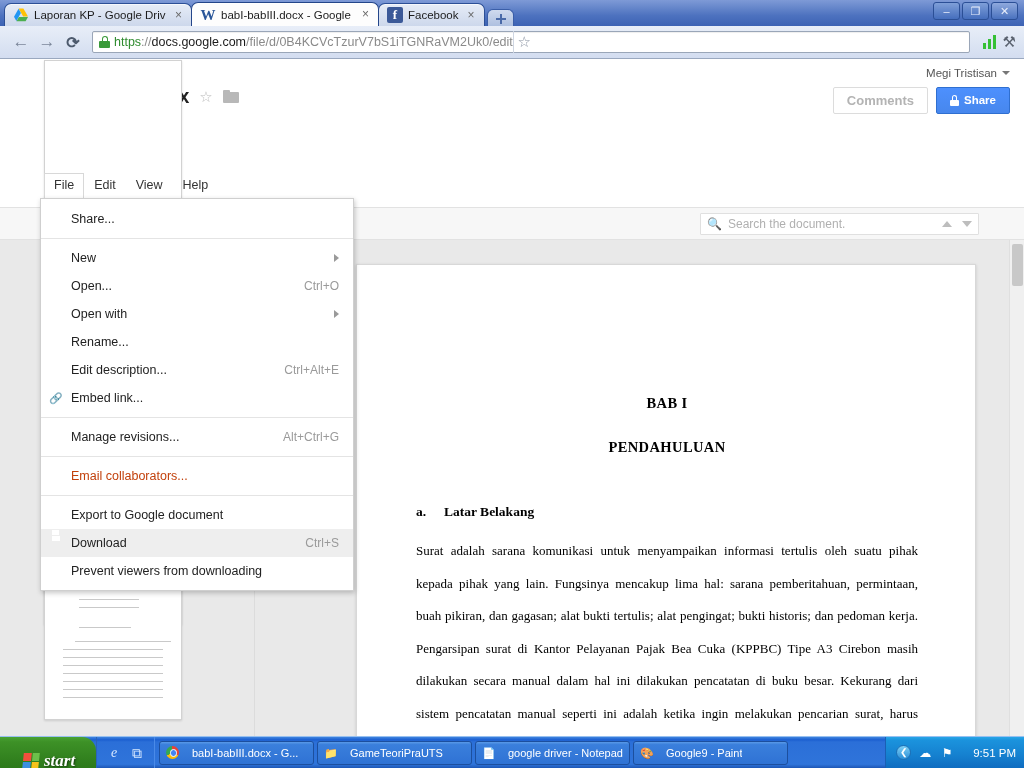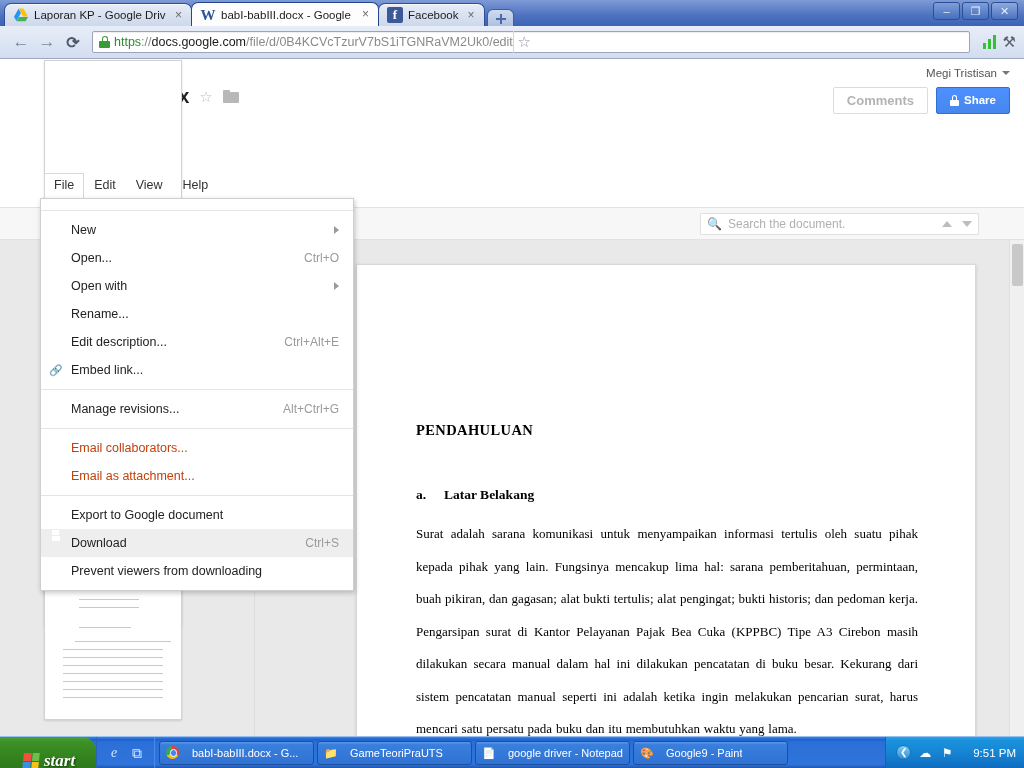--- a/index.html
+++ b/index.html
@@ -211,21 +211,21 @@
   .sheet {
     position: absolute; left: 101px; top: 24px; width: 620px; height: 520px;
     background: #fff; border: 1px solid #d8d8d8;
     box-shadow: 0 1px 3px rgba(0,0,0,.15);
   }
   .doc-body {
     position: absolute; left: 59px; top: 130px; width: 502px;
     font-family: "Liberation Serif", serif; color: #000;
   }
   .doc-h1 { text-align: center; font-weight: bold; font-size: 14.5px; letter-spacing: .4px; }
-  .doc-h2 { font-weight: bold; font-size: 14.5px; letter-spacing: .4px; margin-top: 27px; }
+  .doc-h2 { text-align: center; font-weight: bold; font-size: 14.5px; letter-spacing: .4px; margin-top: 27px; }
   .doc-item { margin-top: 48px; display: flex; gap: 10px; font-weight: bold; font-size: 13.5px; }
   .doc-item .lbl { width: 18px; }
   .doc-p {
     margin-top: 15px; font-size: 13px; line-height: 32.5px;
     text-align: justify; text-justify: inter-word; word-spacing: .5px;
   }
 
   .vscroll {
     position: absolute; right: 0; top: 0; width: 15px; height: 496px;
     background: #f0f0f0; border-left: 1px solid #dfdfdf;
@@ -453,37 +453,41 @@
           <div class="tl" style="top:162px;width:100px;left:18px;"></div>
           <div class="tl" style="top:170px;width:100px;left:18px;"></div>
           <div class="tl" style="top:178px;width:100px;left:18px;"></div>
           <div class="tl" style="top:186px;width:100px;left:18px;"></div>
         </div>
       </div>
 
       <div class="docpane">
         <div class="sheet">
           <div class="doc-body">
+            <div class="doc-h1">BAB I</div>
             <div class="doc-h2">PENDAHULUAN</div>
             <div class="doc-item">
               <span class="lbl">a.</span>
               <span>Latar Belakang</span>
             </div>
             <div class="doc-p">Surat adalah sarana komunikasi untuk menyampaikan informasi tertulis oleh suatu pihak kepada pihak yang lain. Fungsinya mencakup lima hal: sarana pemberitahuan, permintaan, buah pikiran, dan gagasan; alat bukti tertulis; alat pengingat; bukti historis; dan pedoman kerja. Pengarsipan surat di Kantor Pelayanan Pajak Bea Cuka (KPPBC) Tipe A3 Cirebon masih dilakukan secara manual dalam hal ini dilakukan pencatatan di buku besar. Kekurang dari sistem pencatatan manual seperti ini adalah ketika ingin melakukan pencarian surat, harus mencari satu persatu pada buku dan itu membutuhkan waktu yang lama.</div>
           </div>
         </div>
 
         <div class="vscroll">
           <div class="vthumb"></div>
         </div>
       </div>
     </div>
 
     <div class="menu">
 
+      <div class="row">
+        <span>Share...</span>
+      </div>
       <div class="sep"></div>
 
       <div class="row">
         <span>New</span>
         <span class="sub"></span>
       </div>
       <div class="row">
         <span>Open...</span>
         <span class="accel">Ctrl+O</span>
       </div>
@@ -505,23 +509,20 @@
       <div class="sep"></div>
 
       <div class="row">
         <span>Manage revisions...</span>
         <span class="accel">Alt+Ctrl+G</span>
       </div>
       <div class="sep"></div>
 
       <div class="row dis">
         <span>Email collaborators...</span>
-      </div>
-      <div class="row dis">
-        <span>Email as attachment...</span>
       </div>
       <div class="sep"></div>
 
       <div class="row">
         <span>Export to Google document</span>
       </div>
       <div class="row hl">
         <span class="rowico"><span class="ico-floppy"></span></span>
         <span>Download</span>
         <span class="accel">Ctrl+S</span>

